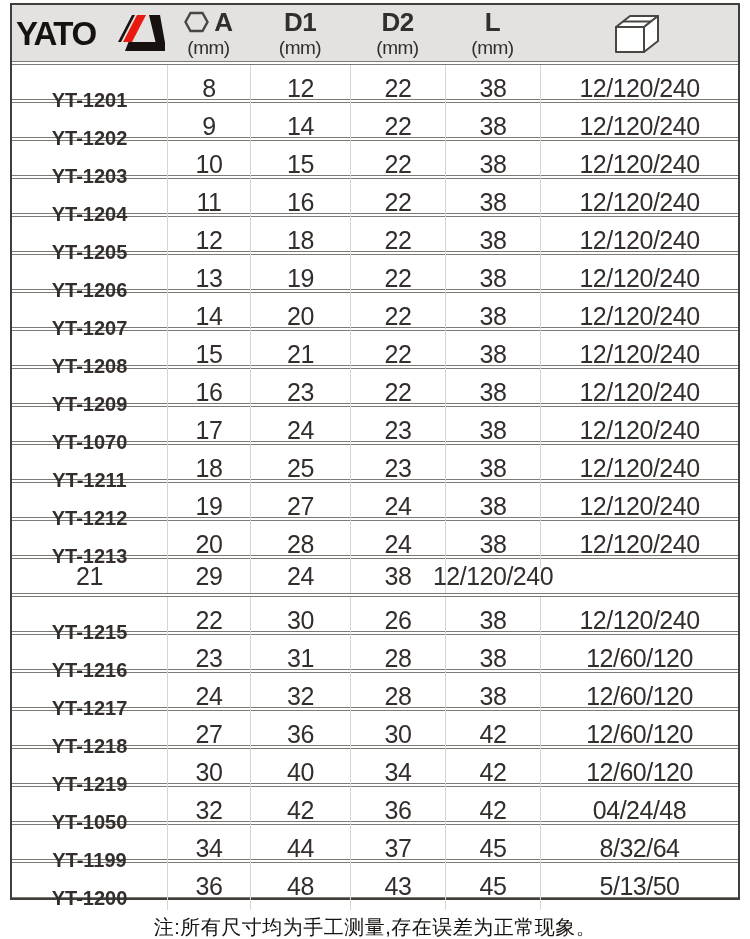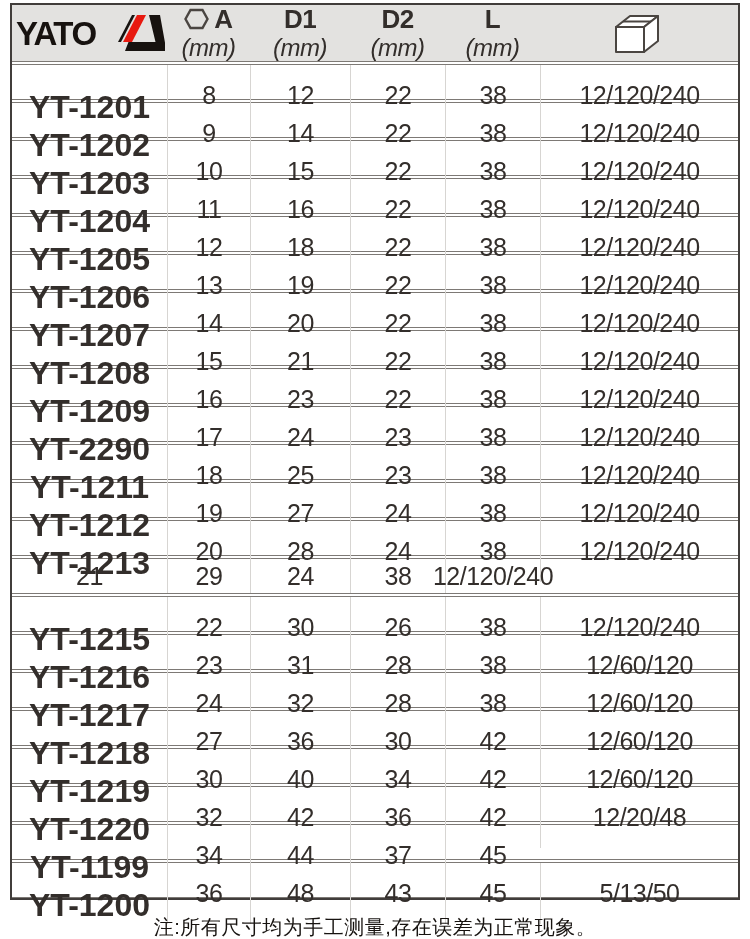--- a/index.html
+++ b/index.html
@@ -37,21 +37,21 @@
     align-items: center; justify-content: center;
     line-height: 1.02;
     height: 100%;
   }
   .head-top { display: flex; align-items: center; gap: 5px; }
   .head-label {
     font-weight: bold;
     font-size: 26px;
     letter-spacing: -0.5px;
   }
-  .head-unit { font-size: 24px; letter-spacing: -0.5px; margin-top: 3px; font-style: italic; }
+  .head-unit { font-size: 19px; letter-spacing: -0.5px; margin-top: 3px; }
   .logo-cell { display: flex; align-items: center; justify-content: center; height: 100%; }
   .logo-svg text {
     fill: #17120f;
     font-family: "Liberation Sans", sans-serif;
     font-weight: bold;
     font-size: 33px;
     letter-spacing: -1.5px;
   }
   .hex-svg polygon { fill: none; stroke: var(--icon-stroke, #3a3531); stroke-width: 2.4; }
   .box-svg polygon, .box-svg rect, .box-svg line {
@@ -69,21 +69,21 @@
     background: #fff;
   }
   .row:last-child { margin-bottom: 0; }
   .cell {
     display: flex; align-items: center; justify-content: center;
     font-size: 25px;
     letter-spacing: -0.5px;
     white-space: nowrap;
   }
   .row .cell + .cell { border-left: 1px solid var(--col-separator, #d7d5d2); }
-  .cell.model { font-weight: bold; font-size: 32px; letter-spacing: 0; margin-top: 24px; }
+  .cell.model { font-weight: bold; font-size: 20px; letter-spacing: 0; margin-top: 24px; }
 
   
   .note {
     margin-top: 14px;
     text-align: center;
     font-size: 20px;
     color: #171310;
     letter-spacing: 0.5px;
   }
 </style>
@@ -225,21 +225,21 @@
   <div class="row grid-cols">
     <div class="cell model">YT-1209</div>
     <div class="cell num">16</div>
     <div class="cell num">23</div>
     <div class="cell num">22</div>
     <div class="cell num">38</div>
     <div class="cell num">12/120/240</div>
   </div>
 
   <div class="row grid-cols">
-    <div class="cell model">YT-2290</div>
+    <div class="cell model">YT-1070</div>
     <div class="cell num">17</div>
     <div class="cell num">24</div>
     <div class="cell num">23</div>
     <div class="cell num">38</div>
     <div class="cell num">12/120/240</div>
   </div>
 
   <div class="row grid-cols">
     <div class="cell model">YT-1211</div>
     <div class="cell num">18</div>
@@ -314,34 +314,35 @@
   <div class="row grid-cols">
     <div class="cell model">YT-1219</div>
     <div class="cell num">30</div>
     <div class="cell num">40</div>
     <div class="cell num">34</div>
     <div class="cell num">42</div>
     <div class="cell num">12/60/120</div>
   </div>
 
   <div class="row grid-cols">
-    <div class="cell model">YT-1220</div>
+    <div class="cell model">YT-1050</div>
     <div class="cell num">32</div>
     <div class="cell num">42</div>
     <div class="cell num">36</div>
     <div class="cell num">42</div>
-    <div class="cell num">12/20/48</div>
+    <div class="cell num">04/24/48</div>
   </div>
 
   <div class="row grid-cols">
     <div class="cell model">YT-1199</div>
     <div class="cell num">34</div>
     <div class="cell num">44</div>
     <div class="cell num">37</div>
     <div class="cell num">45</div>
+    <div class="cell num">8/32/64</div>
   </div>
 
   <div class="row grid-cols">
     <div class="cell model">YT-1200</div>
     <div class="cell num">36</div>
     <div class="cell num">48</div>
     <div class="cell num">43</div>
     <div class="cell num">45</div>
     <div class="cell num">5/13/50</div>
   </div>

